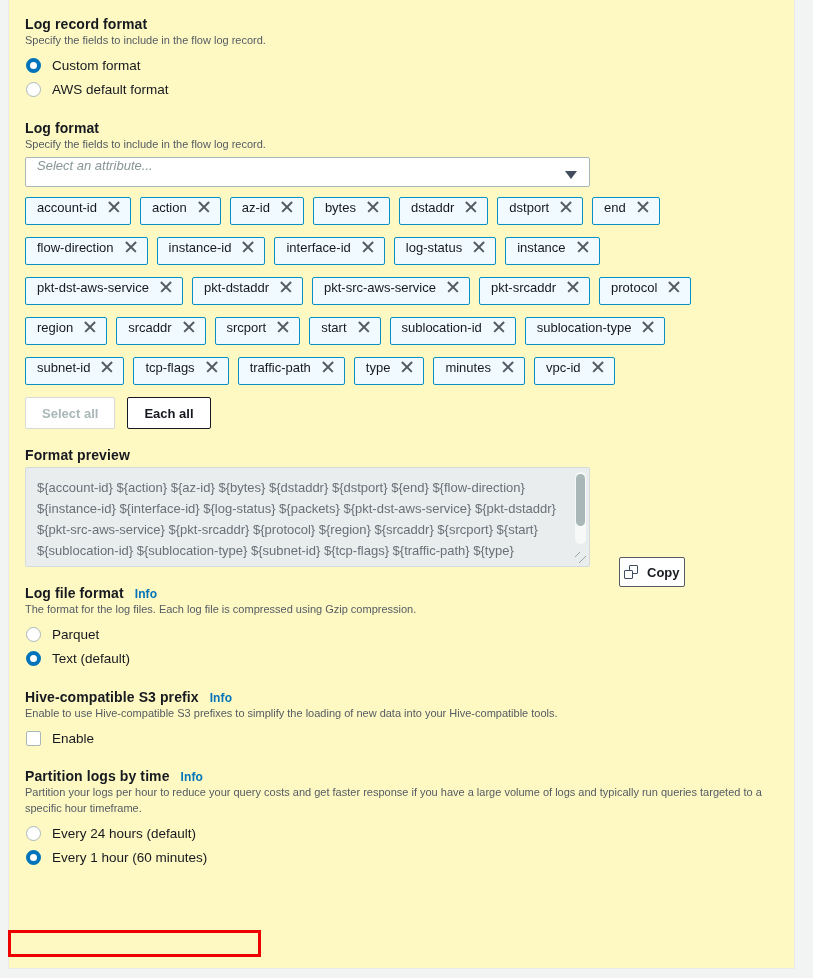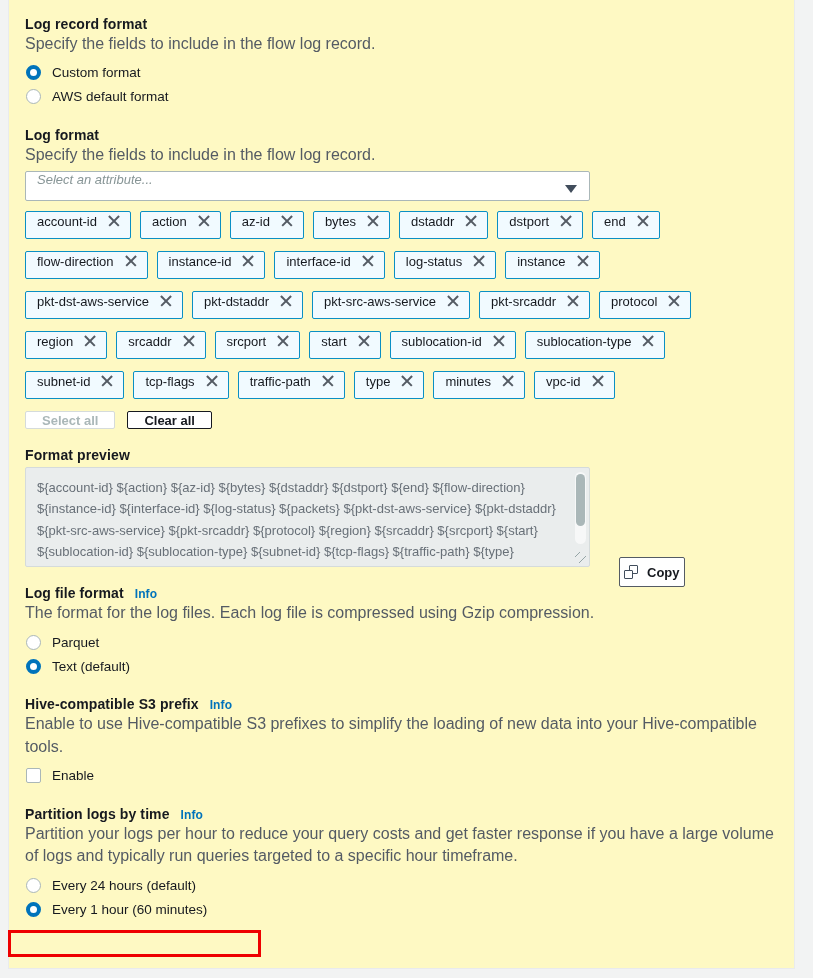--- a/index.html
+++ b/index.html
@@ -22,21 +22,21 @@
 
   .sec-title {
     font-size: 14px; font-weight: bold; color: #16191f;
     margin: 0 0 1px 0; letter-spacing: .1px;
   }
   .sec-title .info {
     font-size: 12px; font-weight: bold; color: #0073bb;
     margin-left: 7px; text-decoration: none; cursor: pointer;
   }
   .sec-desc {
-    font-size: 16px; color: #545b64; margin: 0 0 5px 0; line-height: 1.42;
+    font-size: 11px; color: #545b64; margin: 0 0 5px 0; line-height: 1.42;
   }
 
   
   .opt { display: flex; align-items: center; height: 24px; margin-left: 1px; }
   .radio {
     width: 15px; height: 15px; border-radius: 50%;
     border: 1.6px solid #aab7b8; background: #fff;
     flex: none; margin-right: 11px;
   }
   .radio.on {
@@ -81,21 +81,21 @@
   .chip-x::before, .chip-x::after {
     content: ""; position: absolute; left: 0; top: 6px;
     width: 14px; height: 1.6px; background: #545b64;
   }
   .chip-x::before { transform: rotate(45deg); }
   .chip-x::after  { transform: rotate(-45deg); }
 
   
   .btn-row { margin-top: 0; display: flex; gap: 12px; }
   .btn {
-    height: 18px; padding: 0 16px; border-radius: 2px; background: #fff;
+    height: 32px; padding: 0 16px; border-radius: 2px; background: #fff;
     font-size: 13px; font-weight: bold; display: inline-flex;
     align-items: center; justify-content: center; cursor: pointer;
   }
   .btn.primary-outline { border: 1px solid #16191f; color: #16191f; }
   .btn.disabled { border: 1px solid #d5dbdb; color: #aab7b8; cursor: default; }
 
   
   .preview-wrap { position: relative; width: 565px; height: 100px; margin-top: 4px; }
   .preview {
     width: 565px; height: 100px; background: #eaeded;
@@ -248,21 +248,21 @@
             <span class="chip-x"></span>
           </span><span class="chip">
             <span class="chip-label">minutes</span>
             <span class="chip-x"></span>
           </span><span class="chip">
             <span class="chip-label">vpc-id</span>
             <span class="chip-x"></span>
           </span></div>
       <div class="btn-row">
         <div class="btn disabled">Select all</div>
-        <div class="btn primary-outline">Clear all</div>
+        <div class="btn primary-outline">Each all</div>
       </div>
     </div>
 
     <div class="block">
       <div class="sec-title">Format preview</div>
       <div class="preview-wrap">
         <div class="preview">${account-id} ${action} ${az-id} ${bytes} ${dstaddr} ${dstport} ${end} ${flow-direction} ${instance-id} ${interface-id} ${log-status} ${packets} ${pkt-dst-aws-service} ${pkt-dstaddr} ${pkt-src-aws-service} ${pkt-srcaddr} ${protocol} ${region} ${srcaddr} ${srcport} ${start} ${sublocation-id} ${sublocation-type} ${subnet-id} ${tcp-flags} ${traffic-path} ${type} ${version} ${vpc-id}</div>
         <div class="sbar"></div>
         <div class="sthumb"></div>
         <div class="grip"></div>

